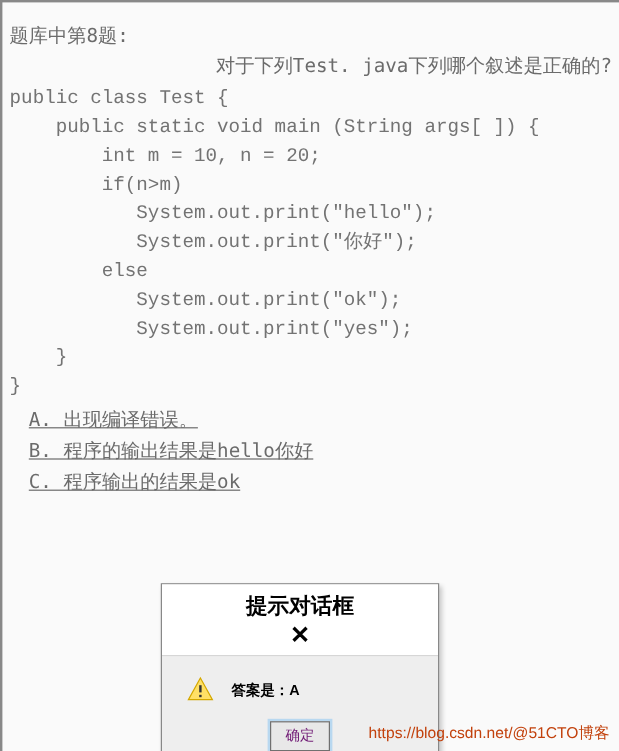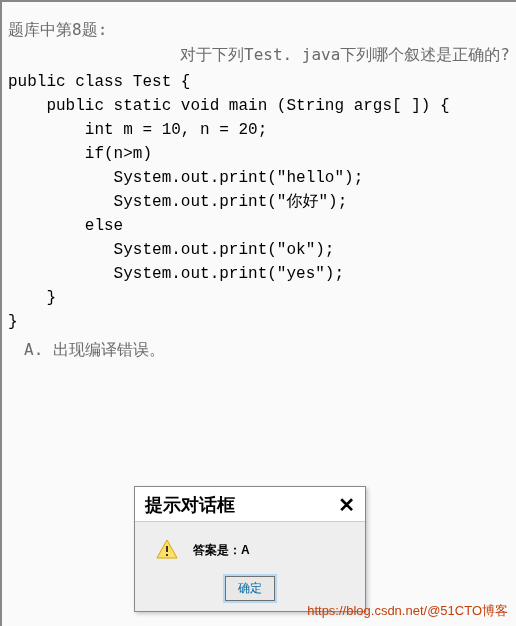--- a/index.html
+++ b/index.html
@@ -23,46 +23,48 @@
       margin-bottom: 4px;
     }
     .question-text {
       margin-bottom: 4px;
       text-align: right;
     }
     .code-block {
       font-family: "Courier New", monospace;
       white-space: pre;
       line-height: 1.5;
-      color: #000000;
+      color: #737373;
     }
     .options {
       margin-top: 4px;
       margin-left: 16px;
       line-height: 1.55;
     }
     .option-line {
       margin-bottom: 1px;
+      text-decoration: underline;
     }
     .dialog {
       position: absolute;
       left: 132px;
       top: 484px;
       width: 232px;
       border: 1px solid #888;
       background: #f0f0f0;
       box-shadow: 2px 2px 4px rgba(0,0,0,0.2);
     }
     .dialog-titlebar {
       display: flex;
       justify-content: space-between;
       align-items: center;
       padding: 6px 10px 4px 10px;
       background: #fff;
       border-bottom: 1px solid #ccc;
+      flex-direction: column;
     }
     .dialog-title {
       font-family: "Microsoft YaHei", sans-serif;
       font-size: 18px;
       font-weight: bold;
       color: #000;
     }
     .dialog-close {
       font-size: 20px;
       color: #000;
@@ -95,21 +97,21 @@
       color: #000;
       font-weight: bold;
     }
     .dialog-button {
       font-family: "SimSun", "宋体", sans-serif;
       font-size: 12px;
       padding: 3px 12px;
       background: #e8e8e8;
       border: 1px solid #707070;
       cursor: pointer;
-      color: #0369a1;
+      color: #701a75;
       box-shadow: 0 0 0 2px #b8d8f0;
     }
     .watermark {
       position: absolute;
       bottom: 6px;
       right: 8px;
       font-size: 13px;
       color: #c2410c;
       font-family: Arial, sans-serif;
     }
@@ -125,20 +127,22 @@
         if(n&gt;m)
            System.out.print("hello");
            System.out.print("你好");
         else
            System.out.print("ok");
            System.out.print("yes");
     }
 }</div>
 <div class="options">
   <div class="option-line">A. 出现编译错误。</div>
+  <div class="option-line">B. 程序的输出结果是hello你好</div>
+  <div class="option-line">C. 程序输出的结果是ok</div>
 </div>
 
 <div class="dialog">
   <div class="dialog-titlebar">
     <span class="dialog-title">提示对话框</span>
     <span class="dialog-close">✕</span>
   </div>
   <div class="dialog-body">
     <div class="dialog-content">
       <svg class="warning-icon" viewBox="0 0 24 24">

